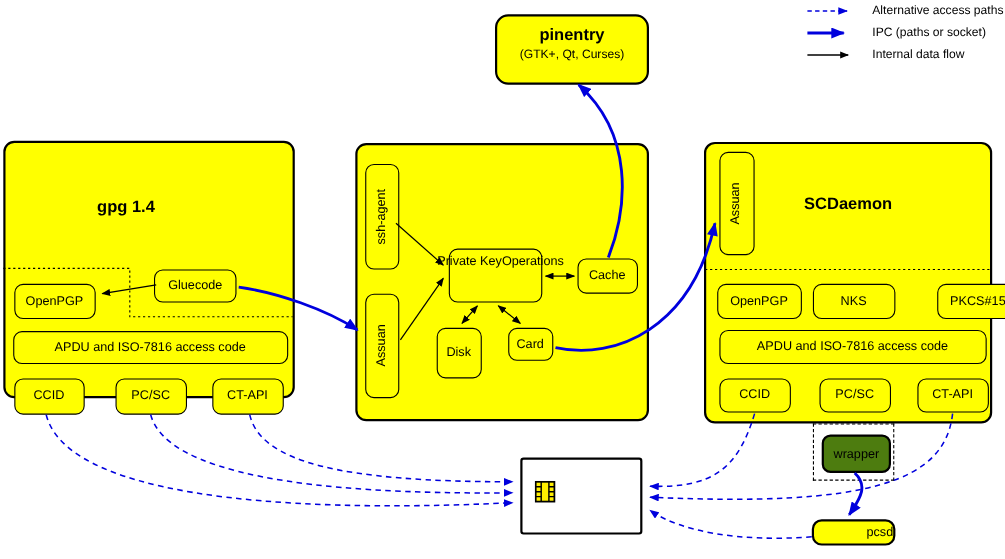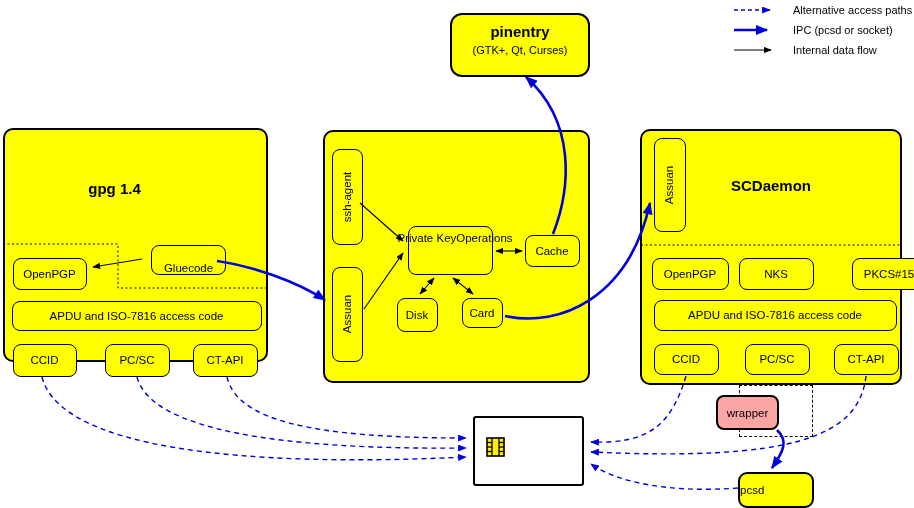--- a/index.html
+++ b/index.html
@@ -17,26 +17,26 @@
        font-size:11.5px;white-space:nowrap;}
   .vbox span{display:block;transform:rotate(-90deg);white-space:nowrap;font-size:11.5px;}
 
   .pinentry{position:absolute;left:450px;top:13px;width:140px;height:64px;
             background:#ffff00;border:2.5px solid #000;border-radius:12px;text-align:center;}
   .pinentry .t{margin-top:8px;font-weight:bold;font-size:15px;}
   .pinentry .s{margin-top:4px;font-size:11px;}
 
   .wrapper-dash{position:absolute;left:739px;top:385px;width:74px;height:52px;
                 border:1.5px dashed #000;}
-  .wrapperbox{position:absolute;left:716px;top:395px;width:63px;height:35px;
-              background:#fca5a5;border:2.5px solid #000;border-radius:8px;
+  .wrapperbox{position:absolute;left:747px;top:395px;width:63px;height:35px;
+              background:#4d7c0f;border:2.5px solid #000;border-radius:8px;
               display:flex;align-items:center;justify-content:center;font-size:11.5px;}
-  .pcsdbox{position:absolute;left:738px;top:472px;width:76px;height:36px;
+  .pcsdbox{position:absolute;left:738px;top:472px;width:76px;height:24px;
            background:#ffff00;border:2.5px solid #000;border-radius:9px;
-           display:flex;align-items:center;justify-content:flex-start;font-size:11.5px;}
+           display:flex;align-items:center;justify-content:flex-end;font-size:11.5px;}
 
   .smartcard{position:absolute;left:473px;top:416px;width:111px;height:70px;
              background:#fff;border:2px solid #000;border-radius:3px;}
 
   .legend{position:absolute;left:733px;top:0px;font-size:11px;}
   .legend .row{display:flex;align-items:center;height:20px;}
   .legend .row svg{margin-right:14px;}
 
   .overlay{position:absolute;left:0;top:0;pointer-events:none;}
 
@@ -66,41 +66,41 @@
     <div class="row">
       <svg width="46" height="10">
         <line x1="1" y1="5" x2="37" y2="5" stroke="#0000dd" stroke-width="1.4" stroke-dasharray="4 3" marker-end="url(#mBlueSm)"></line>
       </svg>
       <span>Alternative access paths</span>
     </div>
     <div class="row">
       <svg width="46" height="12">
         <line x1="1" y1="6" x2="34" y2="6" stroke="#0000dd" stroke-width="2.6" marker-end="url(#mBlueBig)"></line>
       </svg>
-      <span>IPC (pcsd or socket)</span>
+      <span>IPC (paths or socket)</span>
     </div>
     <div class="row">
       <svg width="46" height="10">
         <line x1="1" y1="5" x2="38" y2="5" stroke="#000" stroke-width="1.2" marker-end="url(#mBlack)"></line>
       </svg>
       <span>Internal data flow</span>
     </div>
   </div>
 
   <div class="pinentry">
     <div class="t">pinentry</div>
     <div class="s">(GTK+, Qt, Curses)</div>
   </div>
 
   <div class="module" style="left:3px;top:128px;width:265px;height:234px;">
     <div class="title" style="top:50px;transform:translateX(-21px);">gpg 1.4</div>
     <div class="sub" style="left:7.5px;top:127.5px;width:74px;height:32px;">
       <span>OpenPGP</span>
       </div>
-    <div class="sub" style="left:146px;top:114.5px;width:75px;height:30px;align-items:flex-end;">
+    <div class="sub" style="left:135px;top:114.5px;width:75px;height:30px;">
       <span>Gluecode</span>
       </div>
     <div class="sub" style="left:6.5px;top:170.5px;width:250px;height:30px;">
       <span>APDU and ISO-7816 access code</span>
       </div>
     <div class="sub" style="left:7.5px;top:213.5px;width:64px;height:33px;">
       <span>CCID</span>
       </div>
     <div class="sub" style="left:99.5px;top:213.5px;width:65px;height:33px;">
       <span>PC/SC</span>
@@ -114,21 +114,21 @@
     <div class="sub vbox" style="left:6.5px;top:16.5px;width:31px;height:96px;">
       <span>ssh-agent</span>
       </div>
     <div class="sub vbox" style="left:6.5px;top:134.5px;width:31px;height:95px;">
       <span>Assuan</span>
       </div>
     <div class="sub pko" style="left:82.5px;top:93.5px;width:85px;height:49px;">
       <span>Private Key</span>
       <span>Operations</span>
     </div>
-    <div class="sub" style="left:71.5px;top:165.5px;width:41px;height:34px;">
+    <div class="sub" style="left:71.5px;top:165.5px;width:41px;height:46px;">
       <span>Disk</span>
       </div>
     <div class="sub" style="left:136.5px;top:165.5px;width:41px;height:30px;">
       <span>Card</span>
       </div>
     <div class="sub" style="left:199.5px;top:102.5px;width:55px;height:32px;">
       <span>Cache</span>
       </div>
   </div>
 

